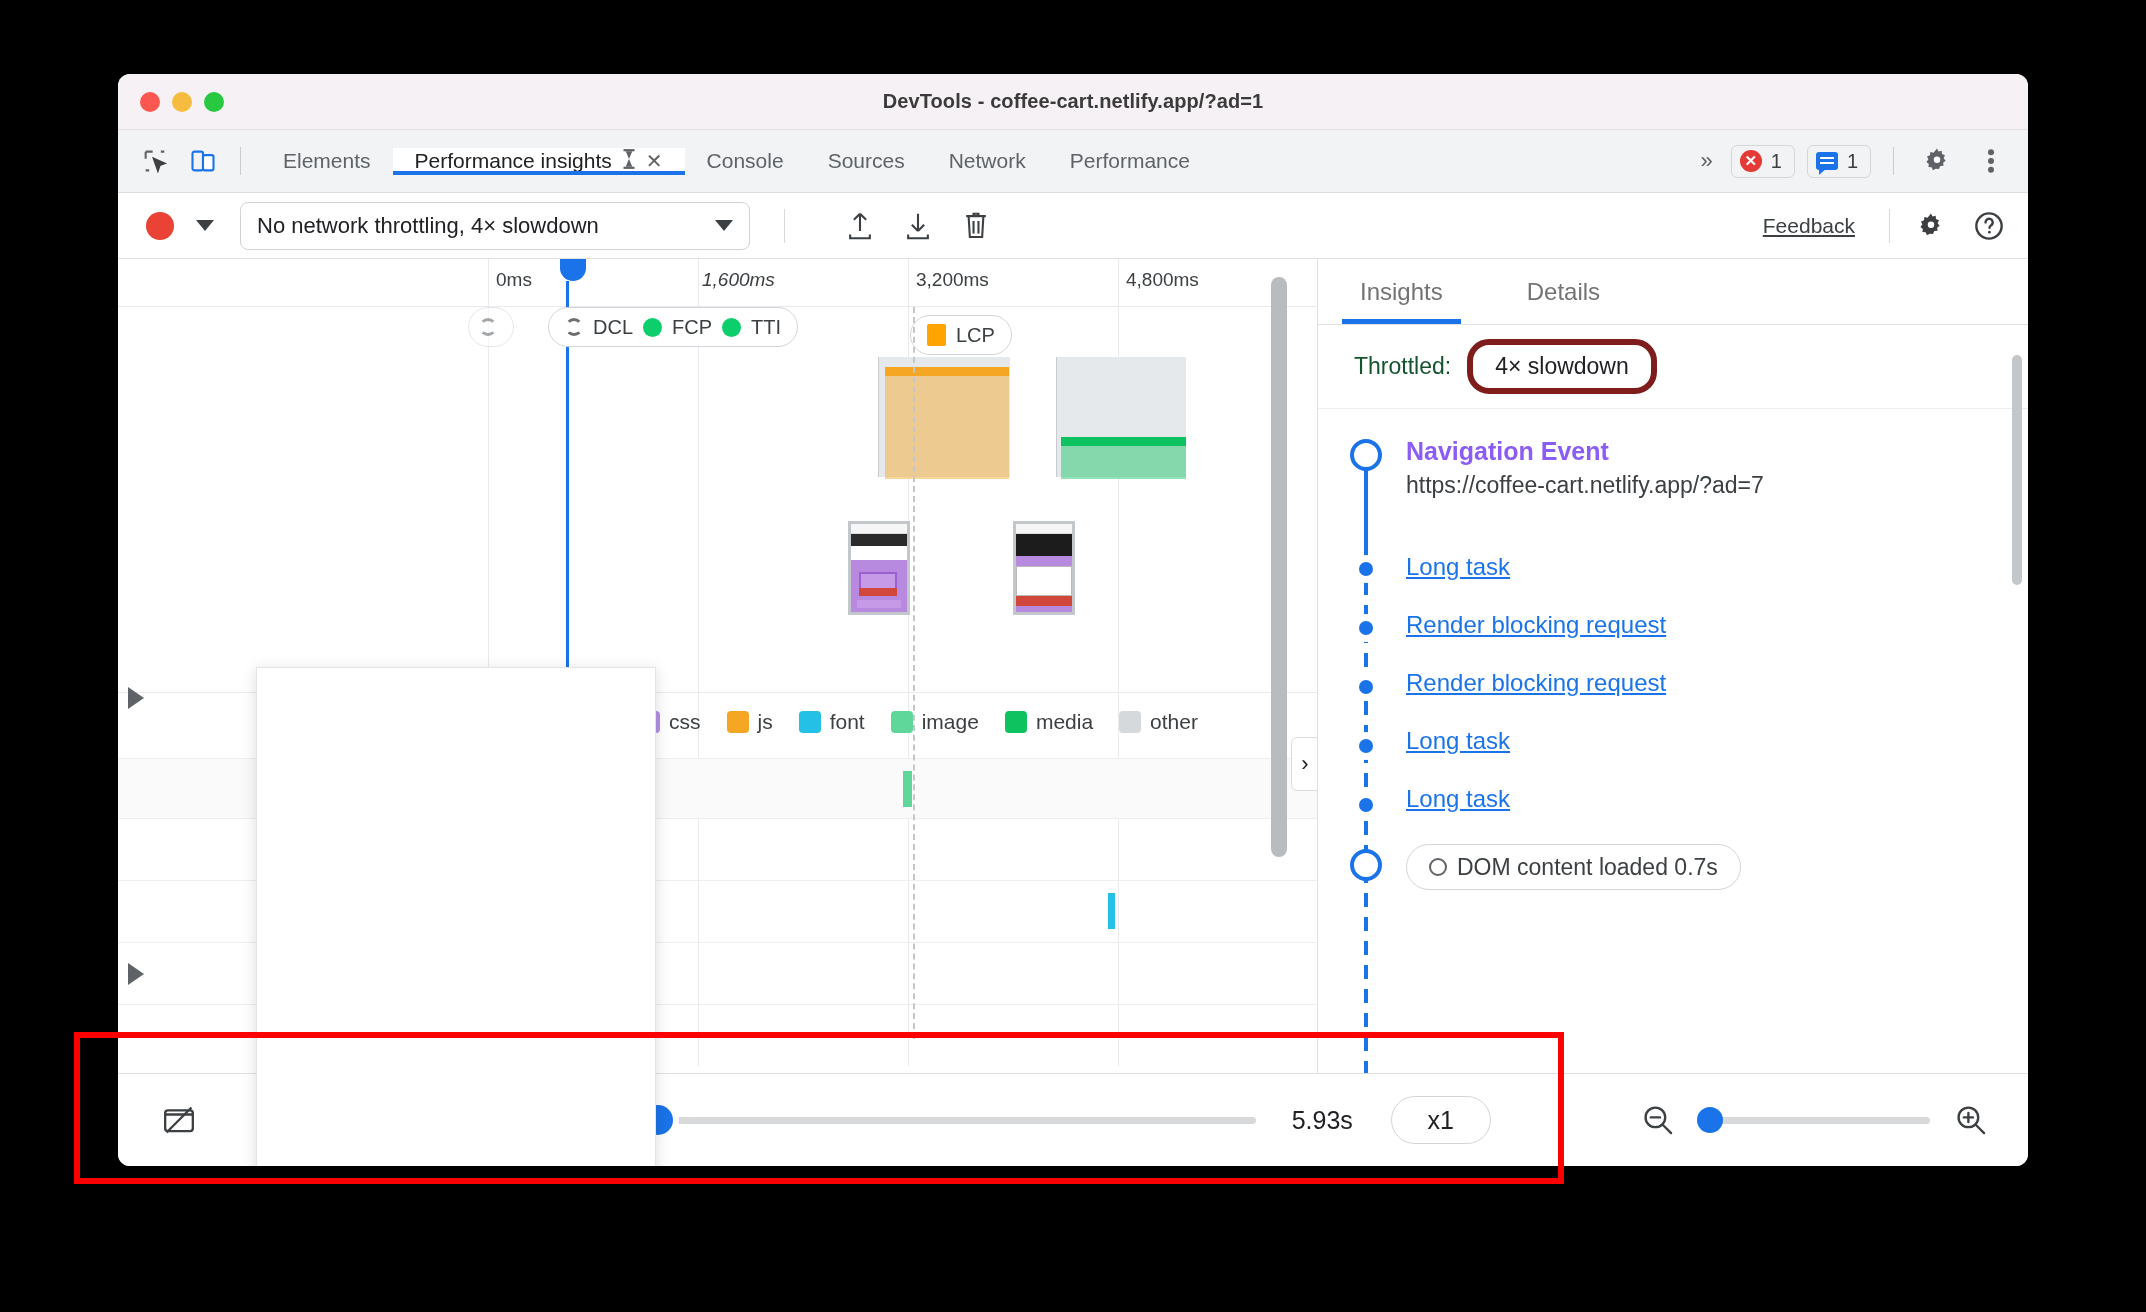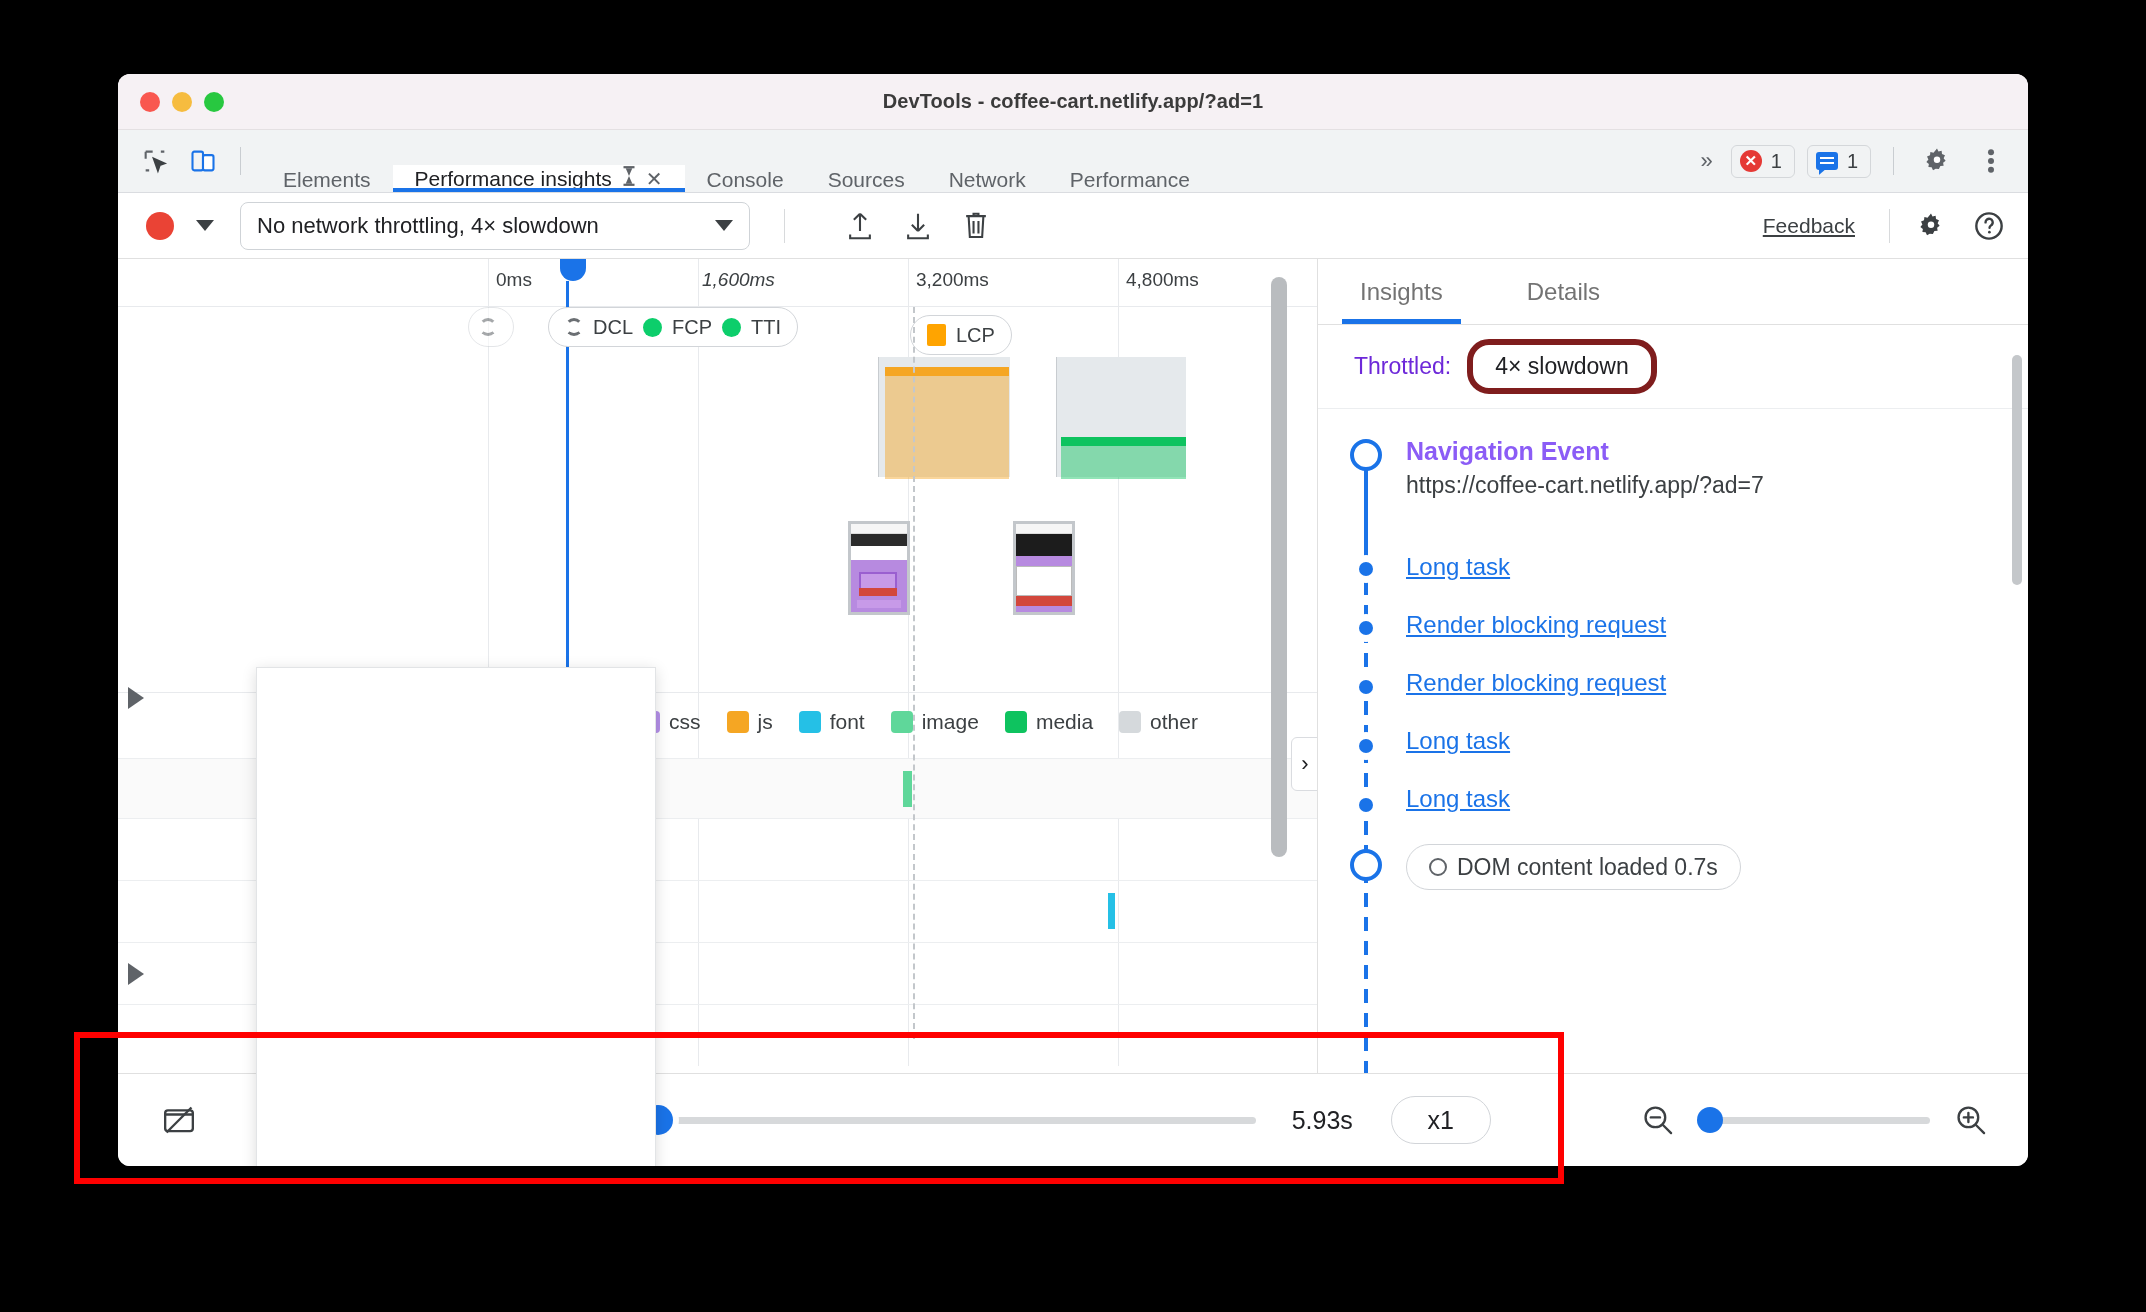--- a/index.html
+++ b/index.html
@@ -48,21 +48,21 @@
     border-bottom: 1px solid #dadce0;
     display: flex; align-items: stretch;
   }
   .tool-icons { display: flex; align-items: center; gap: 6px; padding: 0 10px 0 16px; }
   .ticon {
     width: 42px; height: 42px;
     display: flex; align-items: center; justify-content: center;
     border-radius: 4px;
   }
   .vsep { width: 1px; height: 28px; background: #c9cdd1; align-self: center; margin: 0 10px; }
-  .tabs { display: flex; align-items: flex-end; }
+  .tabs { display: flex; align-items: center; }
   .tab {
     display: flex; align-items: center; gap: 8px;
     padding: 0 22px;
     font-size: 21px; color: #5f6368;
     position: relative; white-space: nowrap;
   }
   .tab.active { color: #202124; background: #fff; }
   .tab.active::after {
     content: ""; position: absolute; left: 0; right: 0; bottom: 0;
     height: 4px; background: #1a73e8;
@@ -184,21 +184,21 @@
   }
 
   
   #rtabs { height: 66px; display: flex; align-items: stretch; border-bottom: 1px solid #e0e0e0; }
   .rtab { flex: 0 0 auto; padding: 0 42px; display: flex; align-items: center;
           font-size: 24px; color: #737373; position: relative; }
   .rtab.active::after { content:""; position:absolute; left:24px; right:24px; bottom:0;
                         height: 5px; background: #1a73e8; }
   #throttle-row { height: 84px; display: flex; align-items: center; gap: 16px;
                   padding-left: 36px; border-bottom: 1px solid #eceef0; }
-  #throttle-label { font-size: 23px; color: #6d28d9; }
+  #throttle-label { font-size: 23px; color: #14532d; }
   #throttle-chip { border: 6px solid #7f1d1d; border-radius: 22px; padding: 8px 22px;
                    font-size: 23px; color: #202124; }
   #insight-list { position: relative; padding: 28px 0 0 0; }
   .nav-head { position: relative; padding-left: 88px; }
   .nav-title { font-size: 25px; font-weight: bold; color: #8b5cf6; }
   .nav-url { font-size: 23px; color: #3c4043; margin-top: 6px; }
   .ins-item { position: relative; padding-left: 88px; margin-top: 30px;
               font-size: 24px; color: #1a73e8; text-decoration: underline; }
   .rail { position: absolute; left: 46px; top: 18px; width: 4px; height: 600px;
           background: repeating-linear-gradient(to bottom,#1a73e8 0 14px,transparent 14px 24px); }

